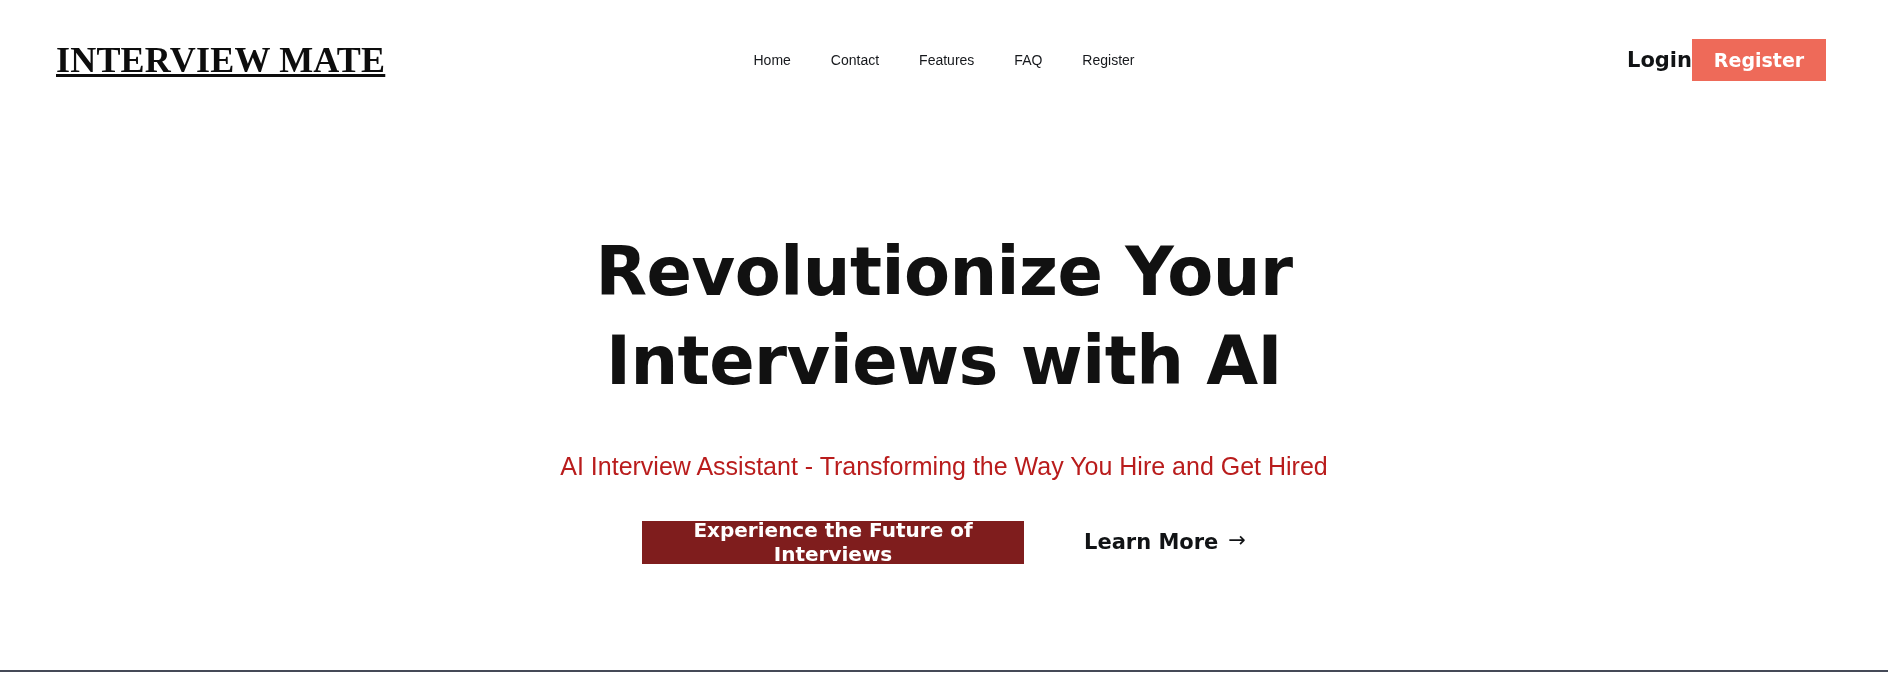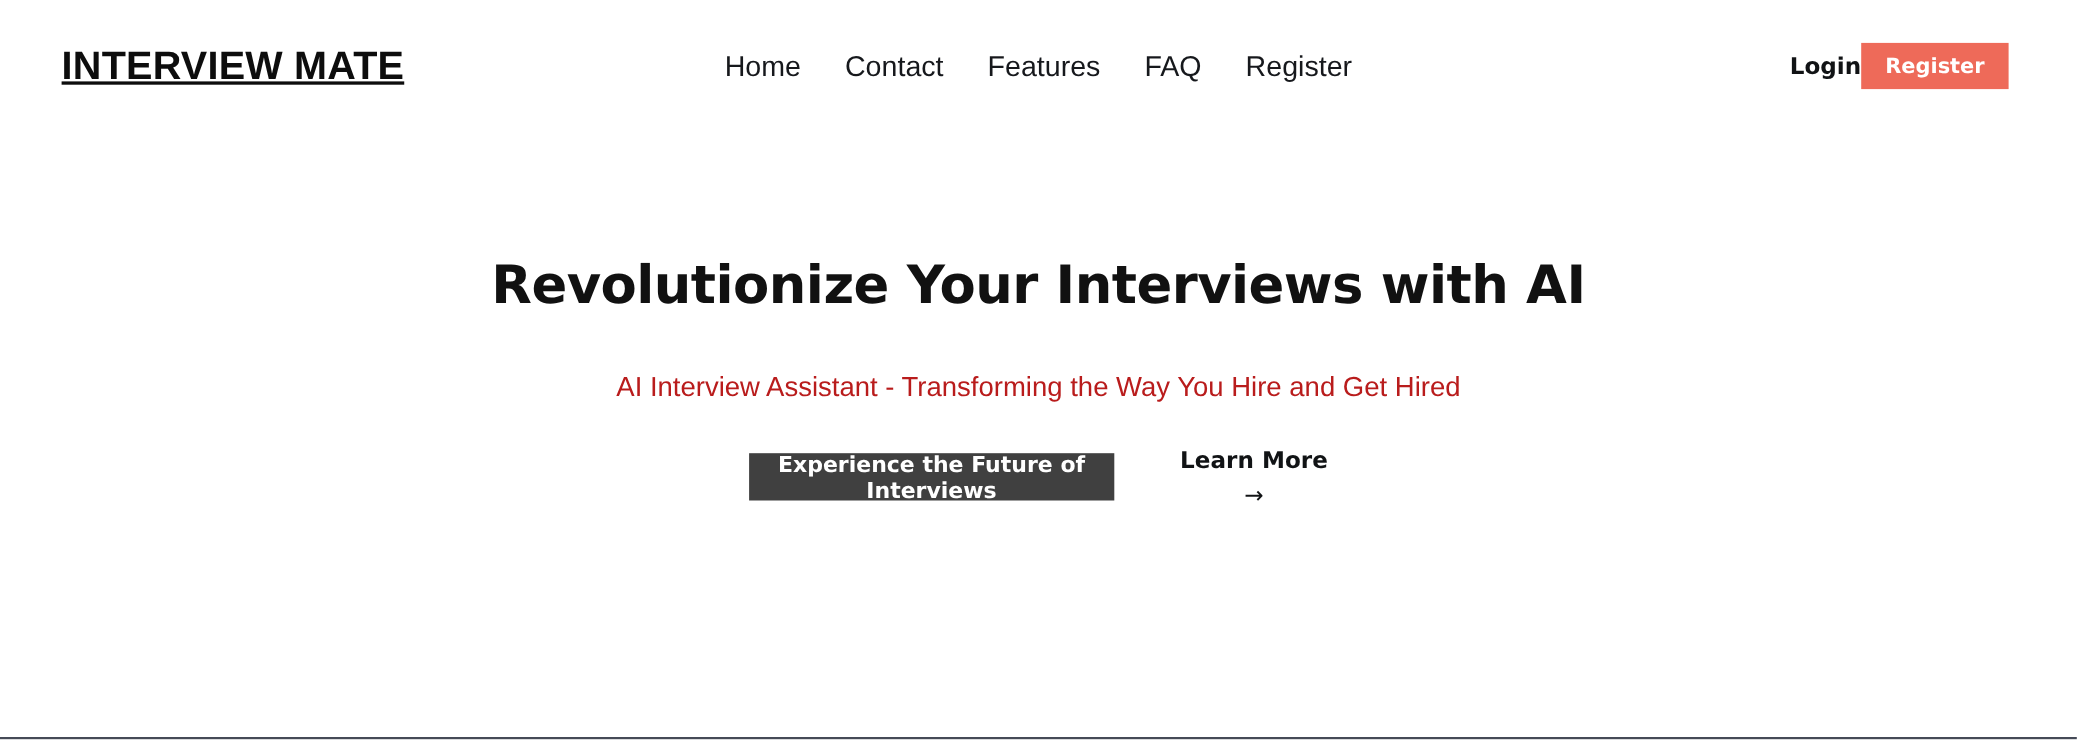--- a/index.html
+++ b/index.html
@@ -36,35 +36,35 @@
   .brand {
     position: absolute;
     left: 56px;
     top: 50%;
     transform: translateY(-50%);
     font-size: 36px;
     font-weight: 700;
     letter-spacing: 0.2px;
     color: #0d0d0d;
     white-space: nowrap;
-    font-family: Liberation Sans, sans-serif;
+    font-family: Liberation Serif, serif;
   }
 
   .main-nav {
     position: absolute;
     left: 50%;
     top: 50%;
     transform: translate(-50%, -50%);
     display: flex;
     align-items: center;
     gap: 40px;
     white-space: nowrap;
   }
   .nav-link {
-    font-size: 26px;
+    font-size: 14px;
     font-weight: 400;
     color: #16181c;
     text-decoration: none;
     line-height: 1;
     font-family: "Liberation Sans", sans-serif;
     text-align: right;
   }
 
   .header-actions {
     position: absolute;
@@ -108,21 +108,21 @@
     height: 550px;
     display: flex;
     flex-direction: column;
     align-items: center;
   }
   .hero-title {
     margin: 0;
     padding: 0;
     width: 1000px;
     text-align: center;
-    font-size: 48px;
+    font-size: 67px;
     line-height: 1.33;
     font-weight: 700;
     letter-spacing: -0.5px;
     color: #111111;
     margin-top: 108px;
     font-family: "DejaVu Sans", sans-serif;
   }
   .hero-subtitle {
     margin: 0;
     padding: 0;
@@ -137,46 +137,45 @@
   .hero-actions {
     margin-top: 38px;
     display: flex;
     align-items: center;
     gap: 60px;
   }
   .cta-primary {
     display: inline-flex;
     align-items: center;
     justify-content: center;
-    width: 332px;
+    width: 382px;
     height: 43px;
-    background: #404040;
+    background: #7f1d1d;
     color: #ffffff;
     font-size: 20px;
     font-weight: 700;
     border: none;
     border-radius: 0;
     cursor: pointer;
     font-family: "DejaVu Sans", sans-serif;
     padding: 0;
   }
   .cta-secondary {
     display: inline-flex;
-    align-items: center;
+    align-items: flex-start;
     gap: 10px;
     font-size: 21px;
     font-weight: 700;
     color: #111315;
     text-decoration: none;
     cursor: pointer;
     background: none;
     border: none;
     padding: 0;
     font-family: "DejaVu Sans", sans-serif;
-    flex-direction: column;
   }
   .cta-arrow {
     font-size: 21px;
     font-weight: 400;
     line-height: 1;
     font-family: "DejaVu Sans", sans-serif;
   }
 
   
   .section-divider {

